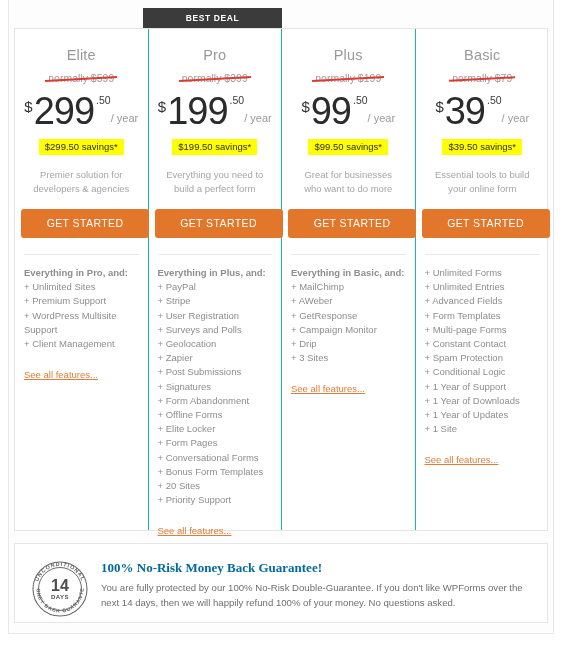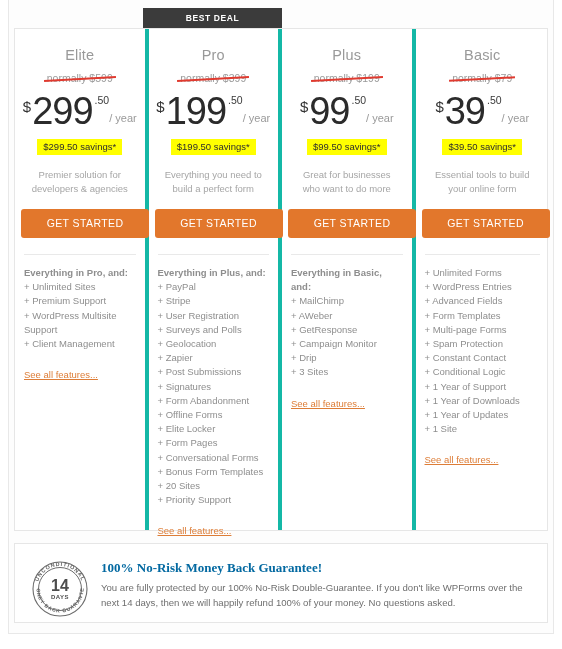--- a/index.html
+++ b/index.html
@@ -60,21 +60,21 @@
     height: 503px;
     background: #ffffff;
     border: 1px solid #e6e6e6;
     box-sizing: border-box;
     display: flex;
   }
   .plan {
     flex: 0 0 133.5px;
     width: 133.5px;
     box-sizing: border-box;
-    border-right: 4px solid #14b8a6;
+    border-right: 1px solid #14b8a6;
     position: relative;
     padding: 0;
   }
   .plan:last-child { border-right: none; }
   .plan.featured { background: #ffffff; }
 
   .plan-head {
     padding: 0 6px;
     text-align: center;
   }
@@ -334,26 +334,26 @@
             <span class="cur">$</span>
             <span class="amount">39</span>
             <span class="price-right">
               <span class="cents">.50</span>
               <span class="per">/ year</span>
             </span>
           </div><div class="savings-wrap"><span class="savings">$39.50 savings*</span></div><div class="plan-desc">Essential tools to build your online form</div><div class="cta-wrap"><button class="cta">GET STARTED</button></div></div>
         <div class="feat-sep"></div>
         <ul class="features">
           <li>+ Unlimited Forms</li>
-          <li>+ WordPress Entries</li>
+          <li>+ Unlimited Entries</li>
           <li>+ Advanced Fields</li>
           <li>+ Form Templates</li>
           <li>+ Multi-page Forms</li>
+          <li>+ Constant Contact</li>
           <li>+ Spam Protection</li>
-          <li>+ Constant Contact</li>
           <li>+ Conditional Logic</li>
           <li>+ 1 Year of Support</li>
           <li>+ 1 Year of Downloads</li>
           <li>+ 1 Year of Updates</li>
           <li>+ 1 Site</li>
         </ul>
         <div class="see-all-wrap"><a class="see-all">See all features...</a></div>
       </div>
     </div>
 

